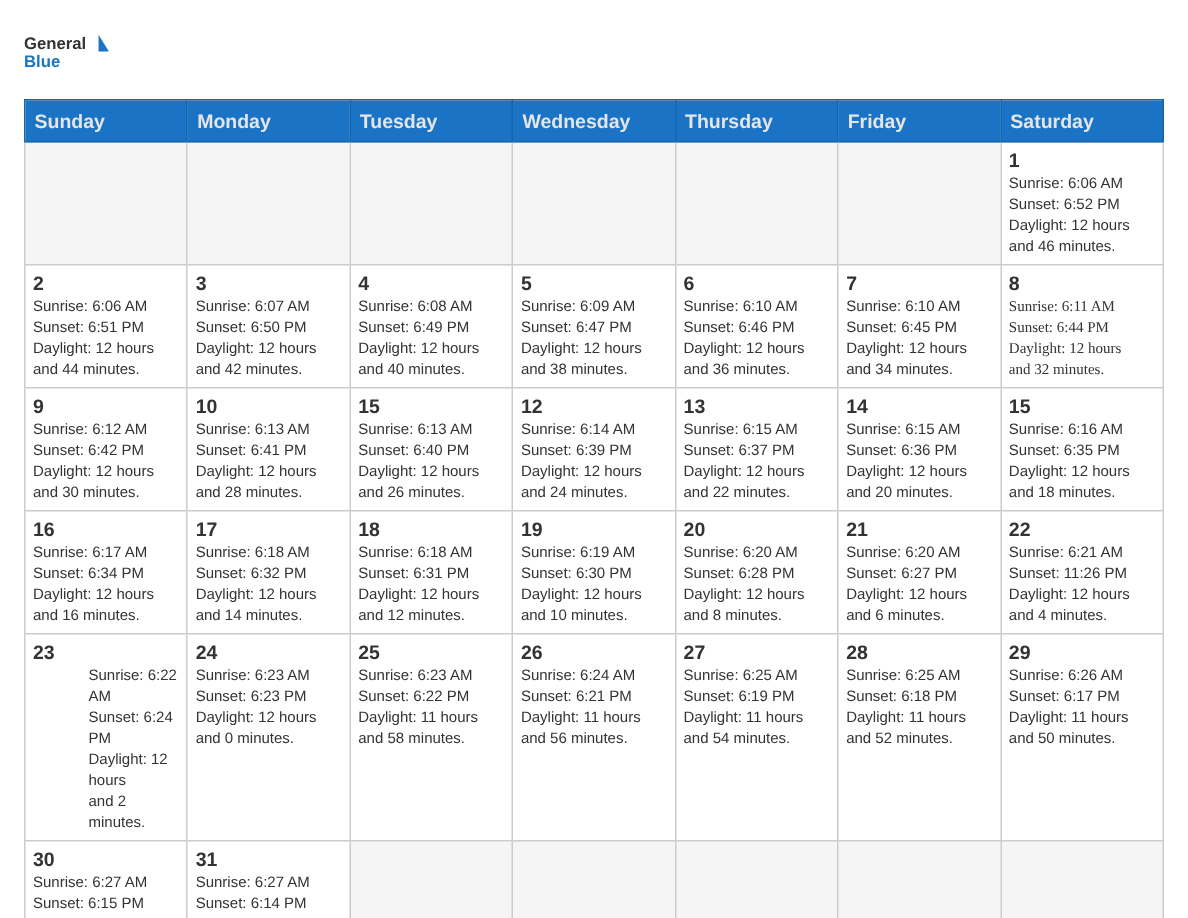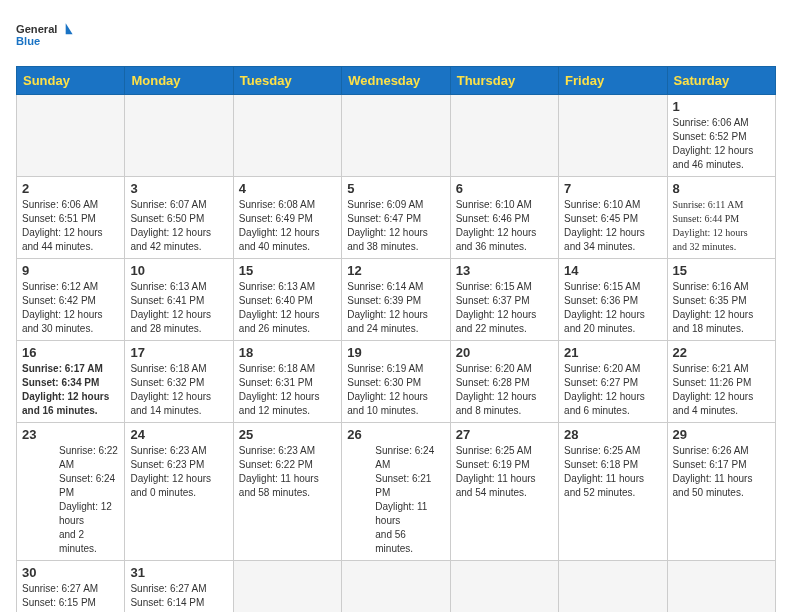--- a/index.html
+++ b/index.html
@@ -35,21 +35,21 @@
       font-size: 15px;
       color: #333;
     }
     .calendar {
       width: 100%;
       border-collapse: collapse;
       border: 1px solid #ccc;
     }
     .calendar th {
       background: #1a73c4;
-      color: #fde047;
+      color: #e5e5e5;
       text-align: left;
       padding: 6px 6px;
       font-size: 13px;
       font-weight: bold;
       border: 1px solid #1565a8;
     }
     .calendar td {
       vertical-align: top;
       border: 1px solid #ccc;
       padding: 4px 5px;
@@ -221,21 +221,21 @@
           <span class="day-number">15</span>
           <div class="day-info" style="white-space: pre-line;">Sunrise: 6:16 AM
 Sunset: 6:35 PM
 Daylight: 12 hours
 and 18 minutes.</div>
         </td>
       </tr>
       <tr>
         <td>
           <span class="day-number">16</span>
-          <div class="day-info" style="white-space: pre-line; font-weight: bold;">Sunrise: 6:17 AM
+          <div class="day-info" style="white-space: pre-line;">Sunrise: 6:17 AM
 Sunset: 6:34 PM
 Daylight: 12 hours
 and 16 minutes.</div>
         </td>
         <td>
           <span class="day-number">17</span>
           <div class="day-info" style="white-space: pre-line;">Sunrise: 6:18 AM
 Sunset: 6:32 PM
 Daylight: 12 hours
 and 14 minutes.</div>
@@ -293,21 +293,21 @@
         </td>
         <td>
           <span class="day-number">25</span>
           <div class="day-info" style="white-space: pre-line;">Sunrise: 6:23 AM
 Sunset: 6:22 PM
 Daylight: 11 hours
 and 58 minutes.</div>
         </td>
         <td>
           <span class="day-number">26</span>
-          <div class="day-info" style="white-space: pre-line; margin-left: 28px;">Sunrise: 6:24 AM
+          <div class="day-info" style="white-space: pre-line;">Sunrise: 6:24 AM
 Sunset: 6:21 PM
 Daylight: 11 hours
 and 56 minutes.</div>
         </td>
         <td>
           <span class="day-number">27</span>
           <div class="day-info" style="white-space: pre-line;">Sunrise: 6:25 AM
 Sunset: 6:19 PM
 Daylight: 11 hours
 and 54 minutes.</div>

